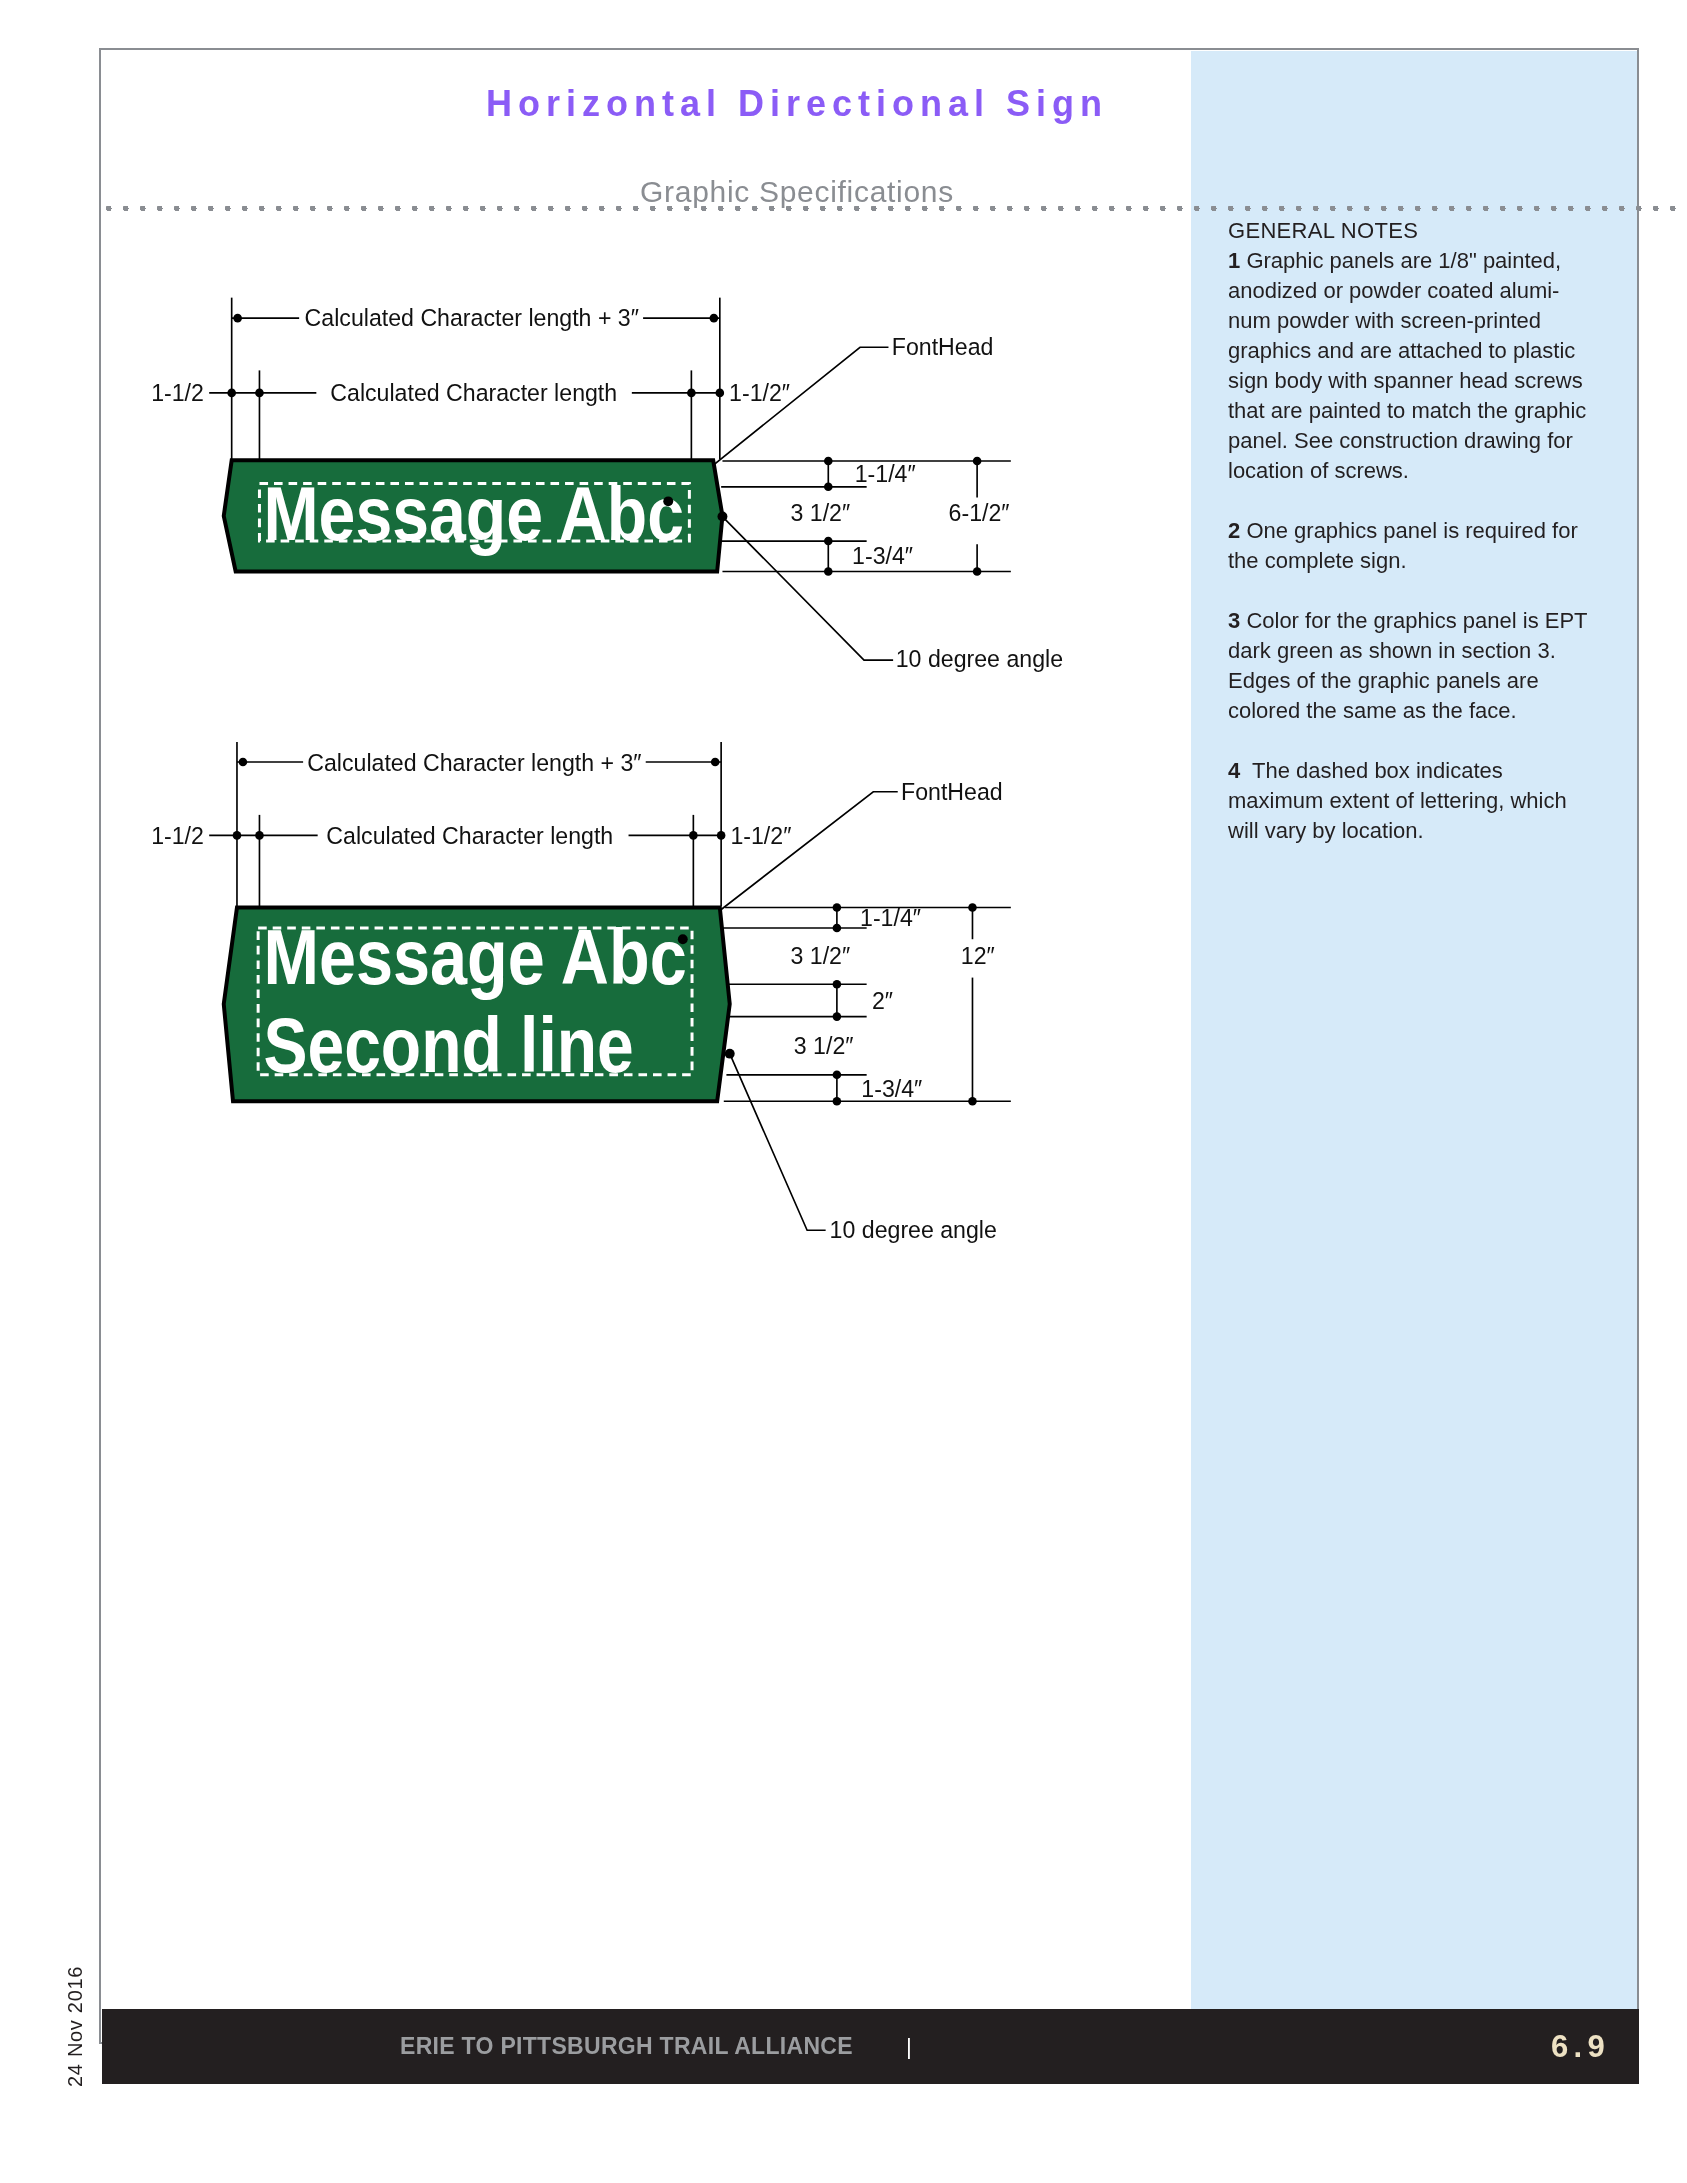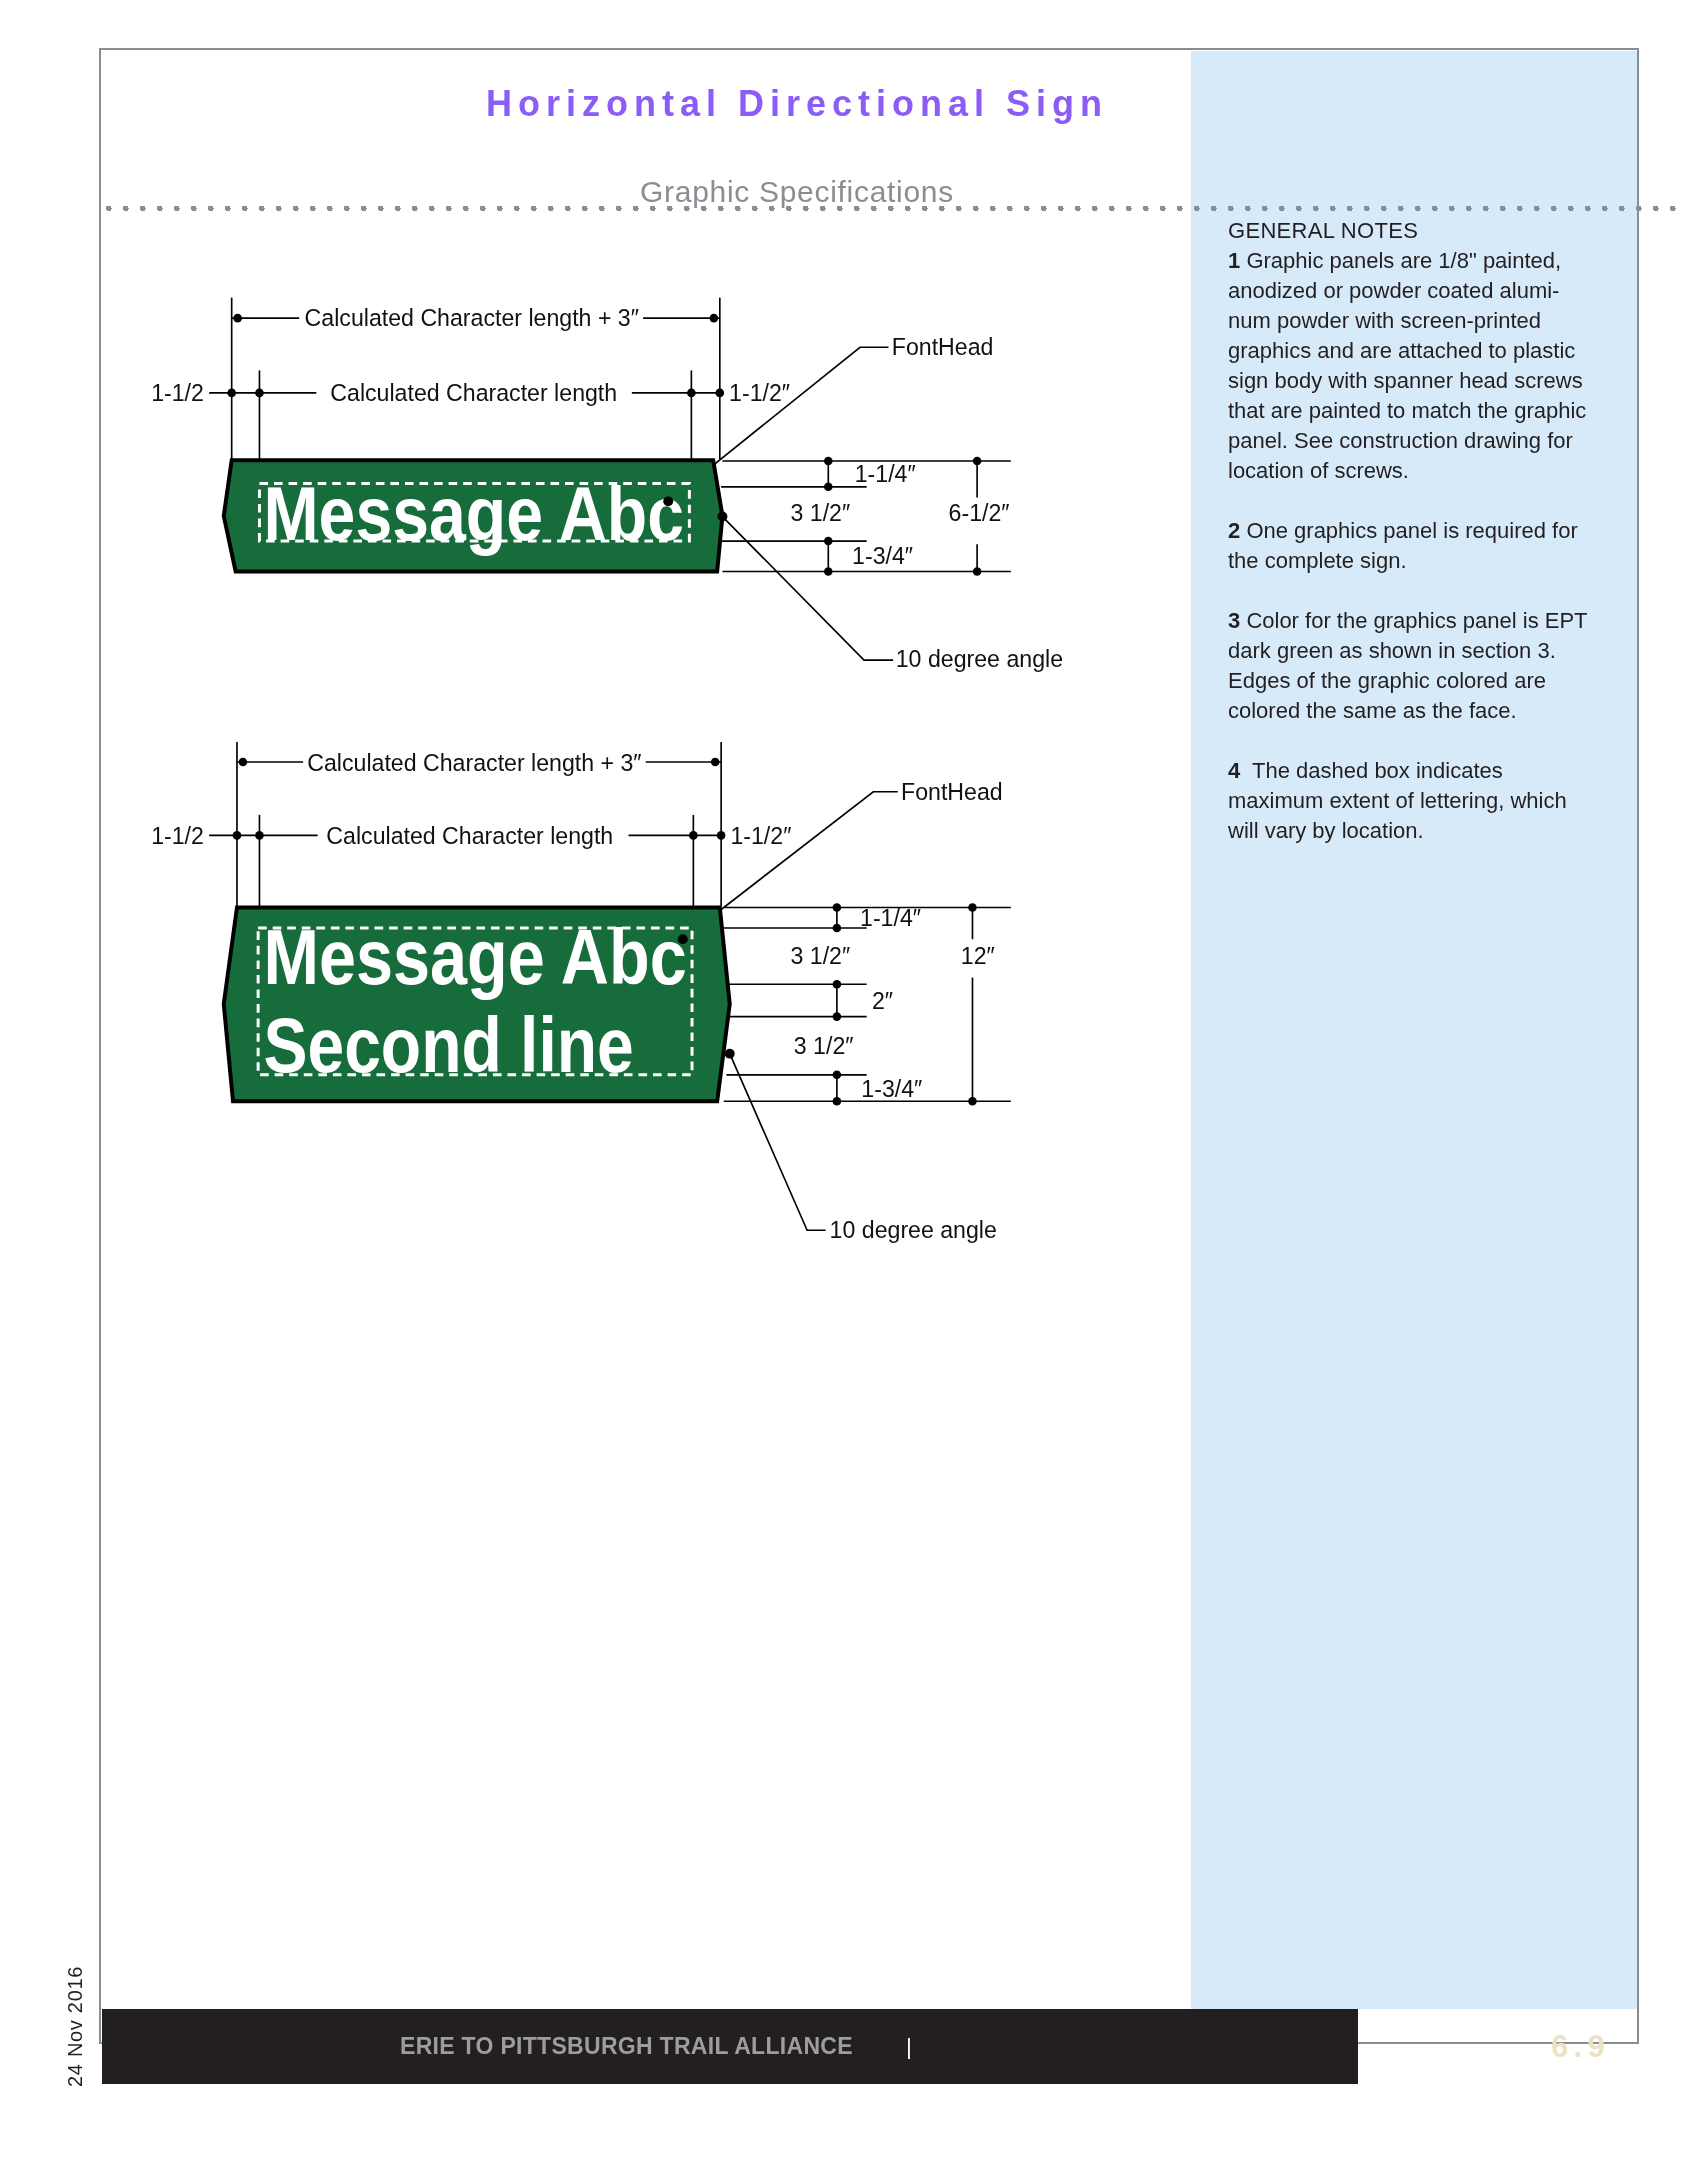--- a/index.html
+++ b/index.html
@@ -25,21 +25,21 @@
   .nl{white-space:nowrap;}
 
   .diagram{position:absolute;left:0;top:0;}
   .ln{stroke:#000000;stroke-width:2.5;fill:none;}
   .outline{stroke:#000000;stroke-width:6;}
   .dashbox{fill:none;stroke:#FFFFFF;stroke-width:4.5;stroke-dasharray:13 9;}
   .dot{fill:#000000;}
   .lbl{font-family:"Liberation Sans",sans-serif;font-size:35px;fill:#111111;}
   .msg{font-family:"Liberation Sans",sans-serif;font-weight:700;fill:#FFFFFF;}
 
-  .footer{position:absolute;left:102px;top:2009px;width:1256px;height:75px;text-align:center;}
+  .footer{position:absolute;left:102px;top:2009px;width:1537px;height:75px;text-align:center;}
   .footer span{position:absolute;top:0;height:75px;line-height:75px;white-space:nowrap;}
   .f-brand{left:298px;font-size:23px;font-weight:700;color:#9B9DA0;letter-spacing:0.3px;}
   .f-sep{left:804px;font-size:22.5px;font-weight:300;color:#FFFFFF;}
   .f-manual{left:822px;font-size:22.5px;color:#FFFFFF;}
   .f-page{left:1449px;font-size:31px;font-weight:700;letter-spacing:5.3px;}
 
   .date-vertical{position:absolute;left:64px;top:1957px;height:130px;
                  writing-mode:vertical-rl;transform:rotate(180deg);
                  font-size:20px;letter-spacing:0.7px;color:#231F20;}
 </style>
@@ -74,21 +74,21 @@
     </div>
 
     <div class="note">
       <div class="nl"><b>2</b> <span>One graphics panel is required for</span></div>
       <div class="nl">the complete sign.</div>
     </div>
 
     <div class="note">
       <div class="nl"><b>3</b> <span>Color for the graphics panel is EPT</span></div>
       <div class="nl">dark green as shown in section 3.</div>
-      <div class="nl">Edges of the graphic colored are</div>
+      <div class="nl">Edges of the graphic panels are</div>
       <div class="nl">colored the same as the face.</div>
     </div>
 
     <div class="note">
       <div class="nl"><b>4</b>&nbsp; <span>The dashed box indicates</span></div>
       <div class="nl">maximum extent of lettering, which</div>
       <div class="nl">will vary by location.</div>
     </div>
   </div>
 

